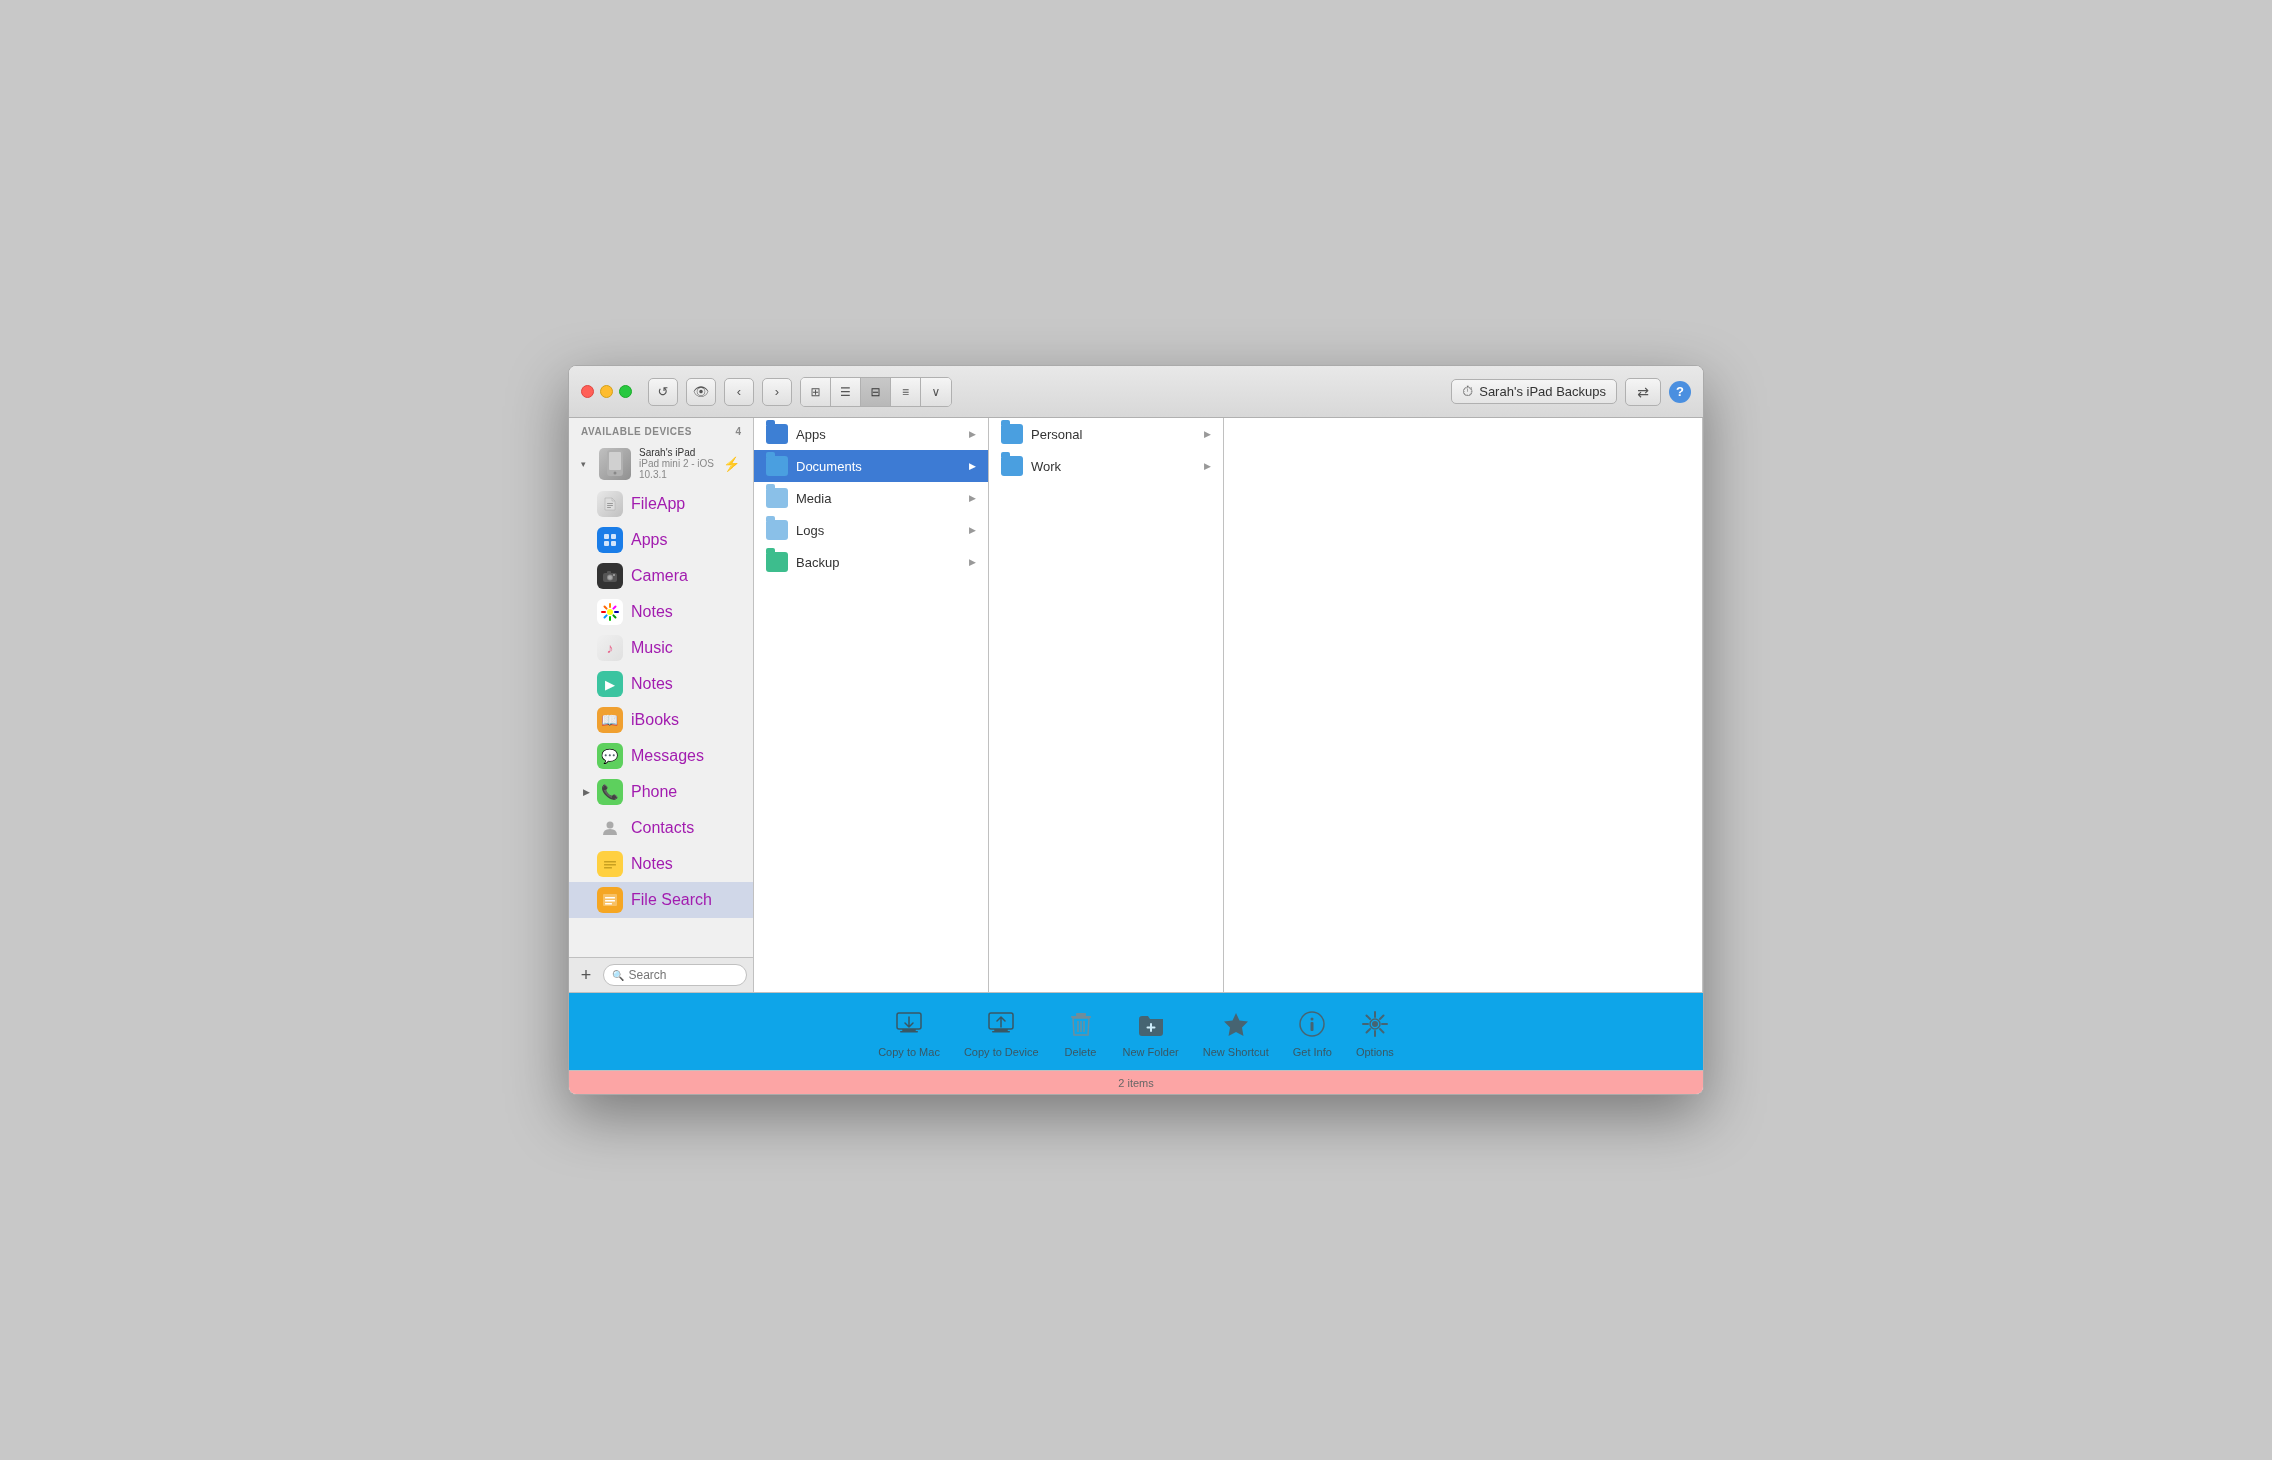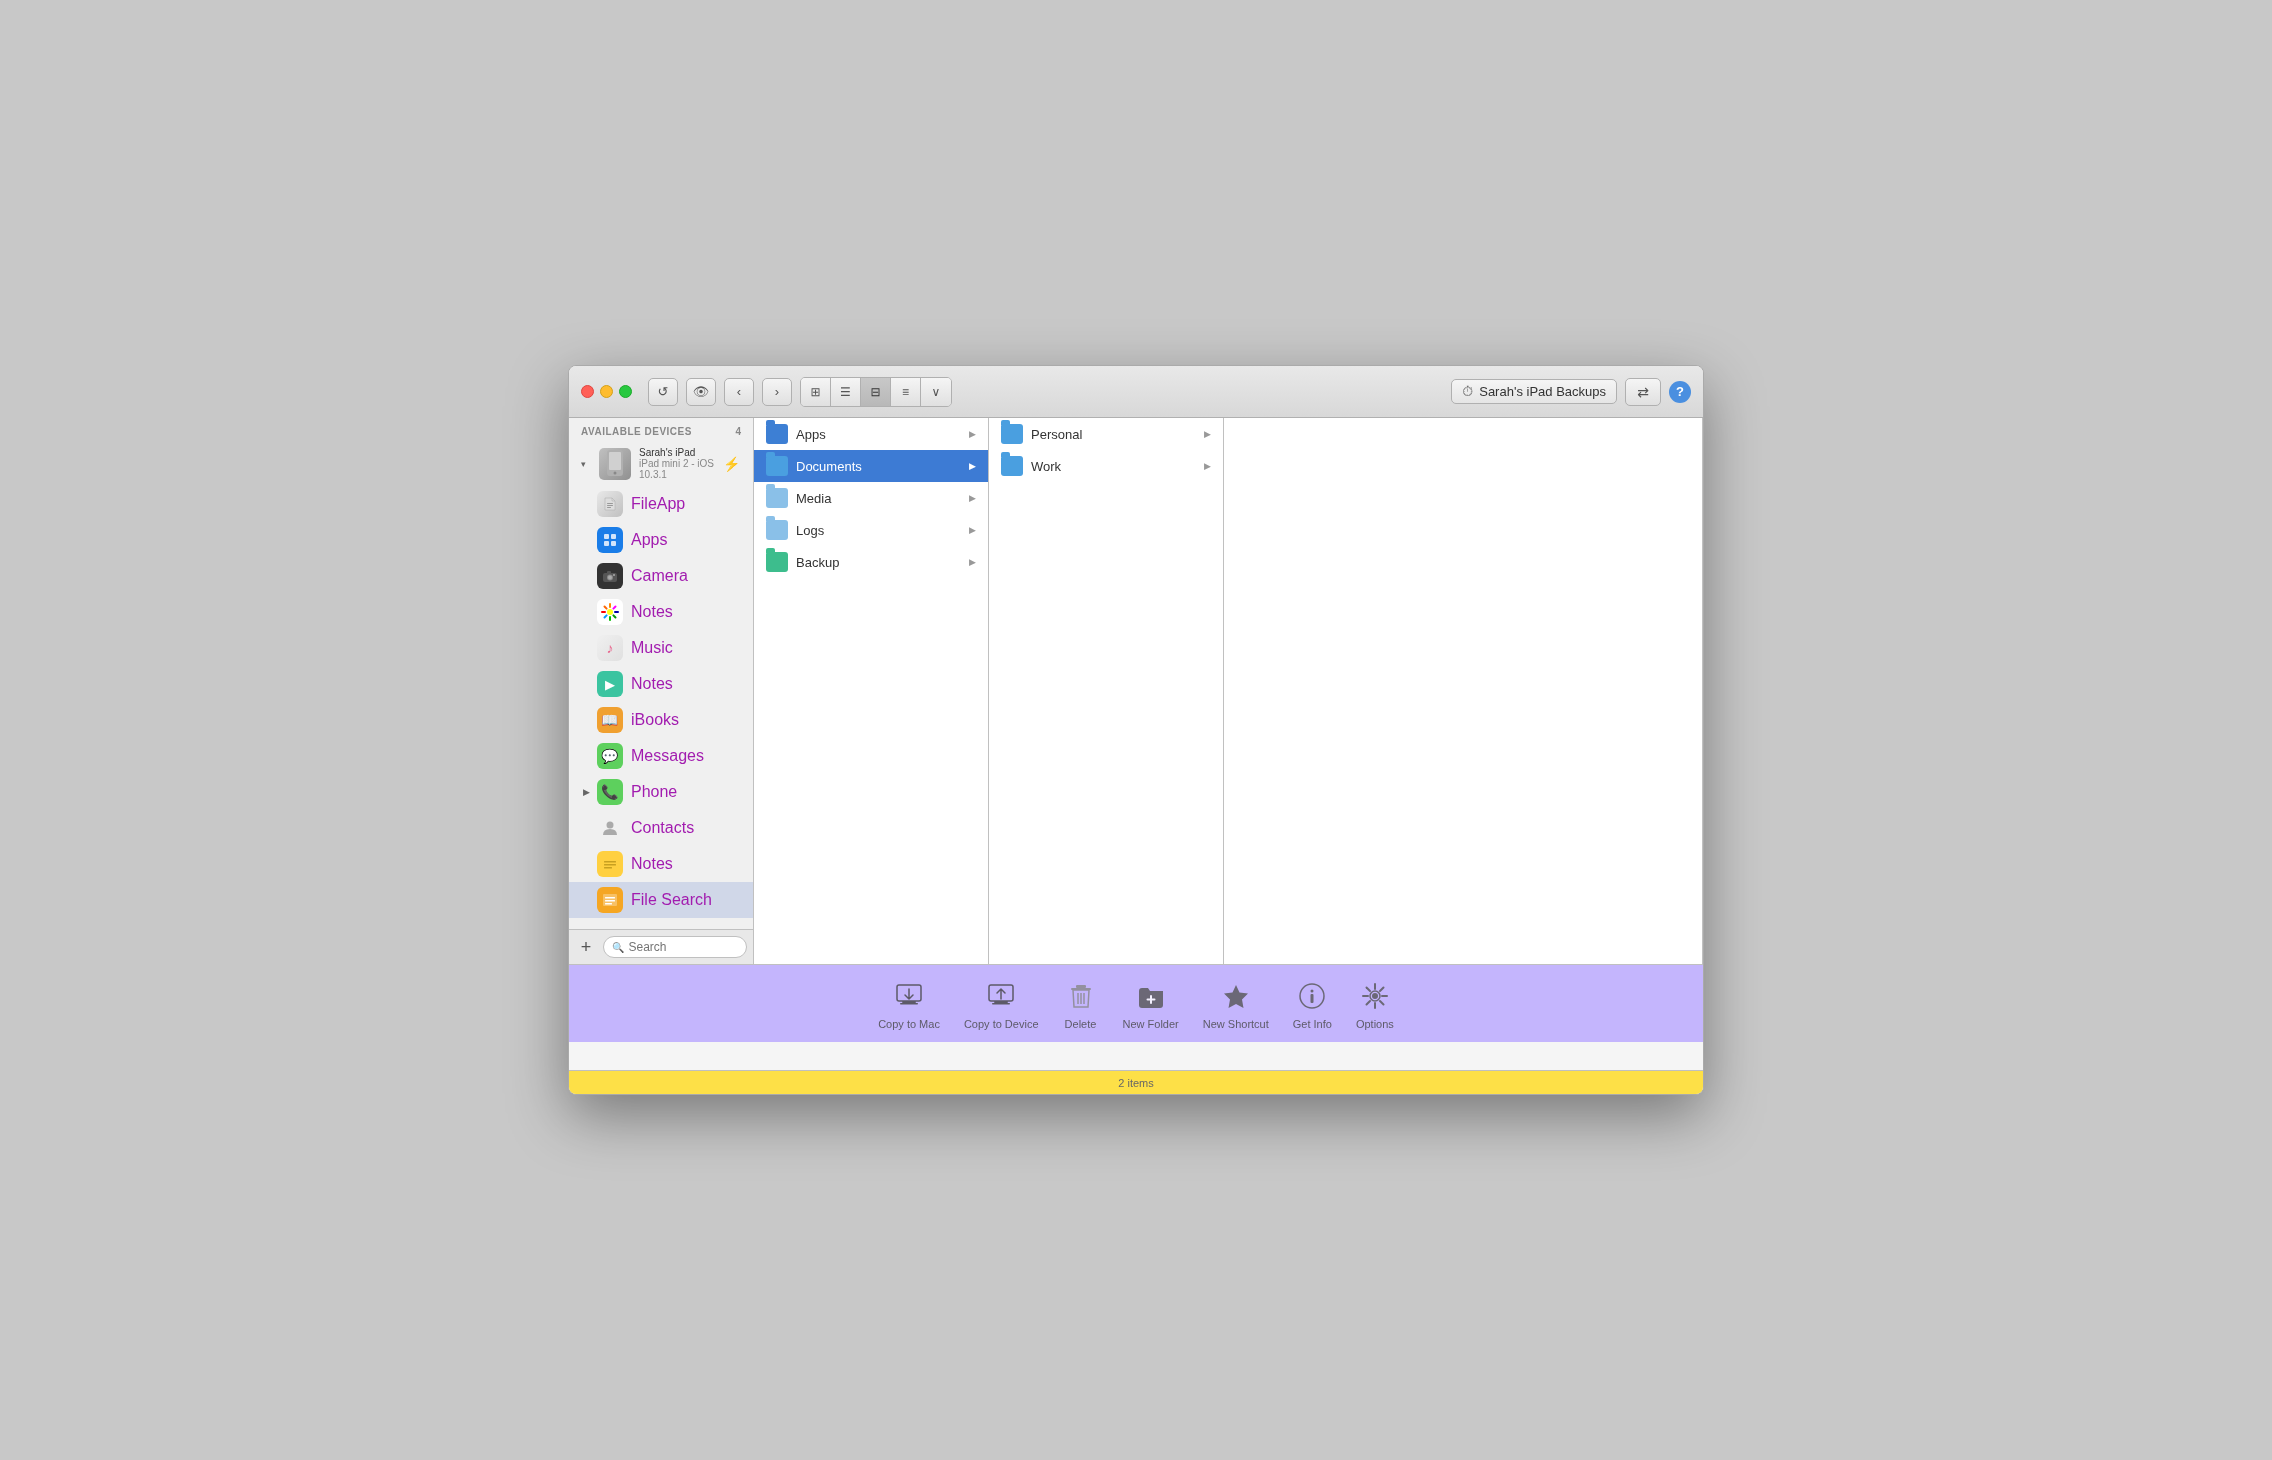--- a/index.html
+++ b/index.html
@@ -397,21 +397,21 @@
       background: #f5a623;
       border-radius: 6px;
       width: 26px; height: 26px;
       display: flex; align-items: center; justify-content: center;
       color: white;
       font-size: 13px;
     }
     
     .bottom-toolbar {
       height: 78px;
-      background: #c4b5fd;
+      background: #0ea5e9;
       border-top: 1px solid #c0c0c0;
       display: flex;
       align-items: center;
       justify-content: center;
       gap: 24px;
       flex-shrink: 0;
     }
     .toolbar-action {
       display: flex;
       flex-direction: column;
@@ -430,29 +430,28 @@
       color: #444;
     }
     .toolbar-action-label {
       font-size: 11px;
       color: #444;
       text-align: center;
     }
     
     .status-bar {
       height: 24px;
-      background: #fde047;
+      background: #fca5a5;
       border-top: 1px solid #c0c0c0;
       display: flex;
       align-items: center;
       justify-content: center;
       font-size: 11px;
       color: #666;
       flex-shrink: 0;
-      margin-top: 28px;
     }
     
     .apps-folder {
       width: 24px;
       height: 20px;
       background: #3d7fd4;
       border-radius: 2px 3px 3px 3px;
       position: relative;
       display: inline-block;
     }

